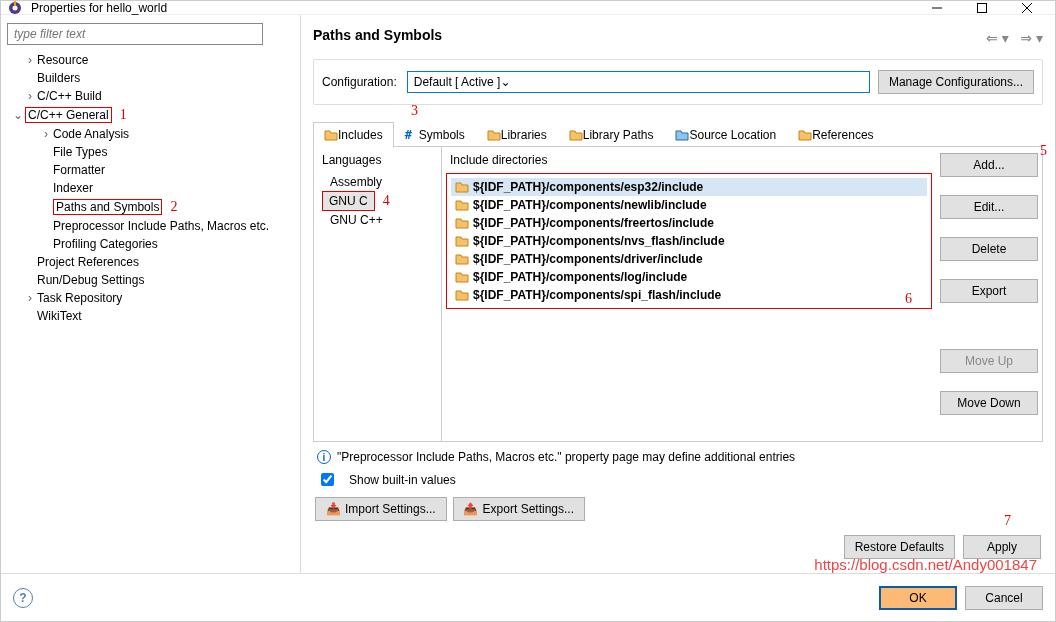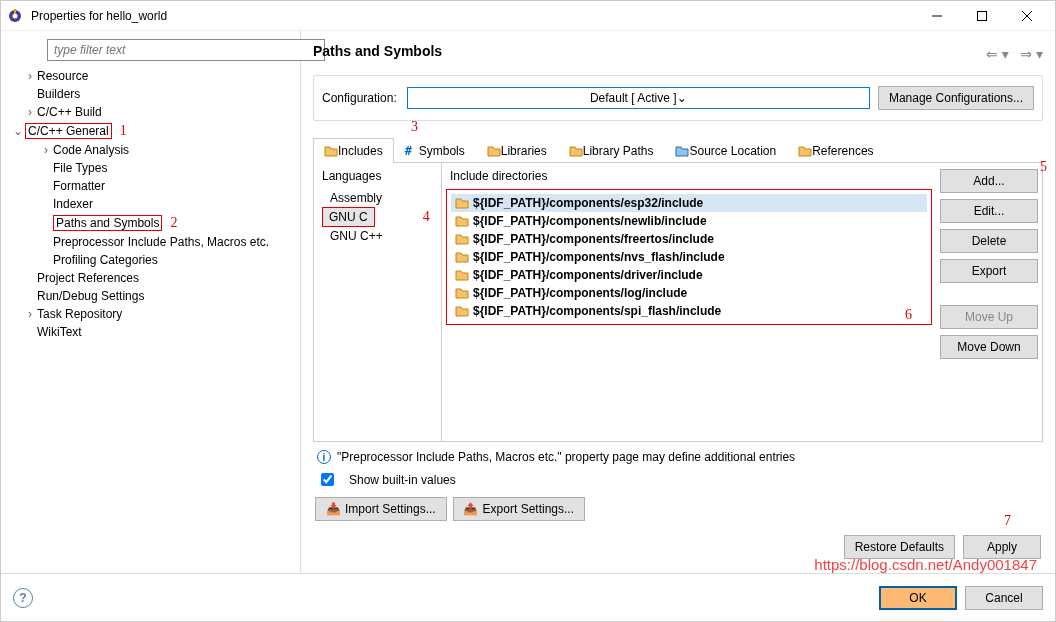--- a/index.html
+++ b/index.html
@@ -1,59 +1,59 @@
 <!DOCTYPE html>
 <html><head>
 <meta charset="utf-8">
 <style>
   * { box-sizing: border-box; font-family: "Segoe UI", Tahoma, sans-serif; font-size: 12px; }
   body { margin: 0; background: #fff; color: #000; }
   .window { width: 1056px; height: 622px; border: 1px solid #ccc; position: relative; display: flex; flex-direction: column; }
-  .titlebar { display: flex; align-items: center; height: 30px; padding: 0 6px; border-bottom: 1px solid #eee; }
+  .titlebar { display: flex; align-items: center; height: 14px; padding: 0 6px; border-bottom: 1px solid #eee; }
   .titlebar .title { flex: 1; padding-left: 4px; }
   .winicon { width: 16px; height: 16px; margin-right: 4px; display: inline-flex; align-items: center; justify-content: center; color: #5a3fa3; }
   .winbtns { display: flex; }
   .winbtn { width: 45px; height: 28px; display: flex; align-items: center; justify-content: center; font-size: 14px; }
   .body { flex: 1; display: flex; min-height: 0; }
   .sidebar { width: 300px; border-right: 1px solid #ddd; padding: 8px 6px; display: flex; flex-direction: column; }
-  .filter { width: 278px; height: 22px; padding: 4px 6px; border: 1px solid #888; color: #888; margin-bottom: 6px; font-style: italic; margin-left: 40px; }
+  .filter { width: 256px; height: 22px; padding: 4px 6px; border: 1px solid #888; color: #888; margin-bottom: 6px; font-style: italic; }
   .tree { overflow: auto; flex: 1; }
   .node { padding: 2px 0 2px 4px; display: flex; align-items: center; white-space: nowrap; }
   .twisty { width: 14px; display: inline-block; color: #666; text-align: center; }
   .indent1 { padding-left: 16px; }
   .indent2 { padding-left: 32px; }
   .redbox { border: 1.5px solid #e00000; display: inline-block; padding: 0 2px; }
   .anno { color: #e00000; font-size: 14px; font-family: serif; margin-left: 8px; }
   .main { flex: 1; display: flex; flex-direction: column; padding: 8px 12px; min-width: 0; }
   .main-header { display: flex; align-items: center; }
   .main-header h1 { font-size: 14px; font-weight: bold; flex: 1; margin: 4px 0 10px 0; }
   .navarrows { color: #888; font-size: 14px; }
   .cfg-row { display: flex; align-items: center; padding: 10px 8px; border: 1px solid #ddd; border-radius: 2px; margin: 6px 0 16px 0; }
   .cfg-row label { margin-right: 10px; }
-  .cfg-select { flex: 1; height: 22px; border: 1px solid #0078d7; background: #fff; padding: 8px 6px; margin-right: 8px; display: flex; align-items: center; justify-content: center; }
+  .cfg-select { flex: 1; height: 22px; border: 1px solid #0078d7; background: #fff; padding: 8px 6px; margin-right: 8px; display: flex; align-items: center; justify-content: flex-start; }
   .btn { border: 1px solid #adadad; background: #e1e1e1; padding: 4px 10px; height: 24px; display: inline-flex; align-items: center; justify-content: center; cursor: default; }
   .btn.wide { min-width: 96px; }
   .btn.disabled { color: #888; }
   .tabs { display: flex; border-bottom: 1px solid #ccc; position: relative; align-items: flex-end; }
   .tab { padding: 5px 10px; display: flex; align-items: center; border: 1px solid transparent; border-bottom: none; position: relative; top: 1px; }
   .tab.active { background: #fff; border-color: #ccc; }
   .tab-icon { width: 14px; height: 14px; display: inline-block; }
   .ico-folder { color: #e6a23c; }
   .ico-hash { font-weight: bold; font-family: monospace; color: #0066cc; }
   .middle { flex: 1; display: flex; border: 1px solid #ccc; border-top: none; min-height: 0; }
   .lang-col { width: 128px; border-right: 1px solid #ccc; padding: 6px 8px; }
   .col-title { padding-bottom: 6px; }
   .lang-item { padding: 2px 8px; }
   .lang-item.selected { background: #e5e5e5; }
   .inc-col { flex: 1; padding: 6px 0 6px 4px; overflow: auto; }
   .inc-wrap { border: 1.5px solid #e00000; padding: 4px; }
   .inc-item { display: flex; align-items: center; padding: 2px 4px; gap: 4px; font-weight: bold; }
   .inc-item.sel { background: #d6e6f5; }
   .inc-icon { width: 14px; height: 14px; color: #e6a23c; }
-  .side-btns { width: 110px; padding: 6px 4px 6px 8px; display: flex; flex-direction: column; gap: 6px; }
+  .side-btns { width: 110px; padding: 6px 4px 6px 8px; display: flex; flex-direction: column; gap: 18px; }
   .info-row { display: flex; align-items: center; gap: 6px; padding: 8px 4px 4px 4px; color: #000; }
   .info-icon { color: #0066cc; font-weight: bold; border: 1px solid #0066cc; border-radius: 50%; width: 14px; height: 14px; display: inline-flex; align-items: center; justify-content: center; font-size: 10px; }
   .chk-row { display:flex; align-items:center; gap:12px; padding: 2px 4px 8px 4px; }
   .aux-row { display: flex; gap: 6px; padding-left: 2px; }
   .btn .ico { margin-right: 4px; display: inline-block; }
   .bottom-btns { display: flex; justify-content: flex-end; gap: 8px; padding: 14px 2px 6px 2px; }
   .footer { border-top: 1px solid #ddd; height: 48px; display: flex; align-items: center; padding: 0 12px; }
   .footer .spacer { flex: 1; }
   .help { width: 20px; height: 20px; border: 1.5px solid #5b7fa6; border-radius: 50%; color: #5b7fa6; display: flex; align-items: center; justify-content: center; font-weight: bold; }
   .btn.primary { border: 2px solid #0a5ea8; background: #fdba74; min-width: 78px; }
@@ -227,21 +227,21 @@
             </span>
           <span>References</span>
         </div>
         <span class="anno" style="position:absolute; right:-4px; top:22px;">5</span>
       </div>
 
       <div class="middle">
         <div class="lang-col">
           <div class="col-title">Languages</div>
           <div class="lang-item">Assembly</div>
-          <div style="display:flex;align-items:center;gap:40px;">
+          <div style="display:flex;align-items:center;">
             <span class="redbox lang-item selected" style="padding:2px 6px;">GNU C</span>
             <span class="anno">4</span>
           </div>
           <div class="lang-item">GNU C++</div>
         </div>
 
         <div class="inc-col">
           <div class="col-title" style="padding-left:4px;">Include directories</div>
           <div style="position:relative;">
             <div class="inc-wrap">

